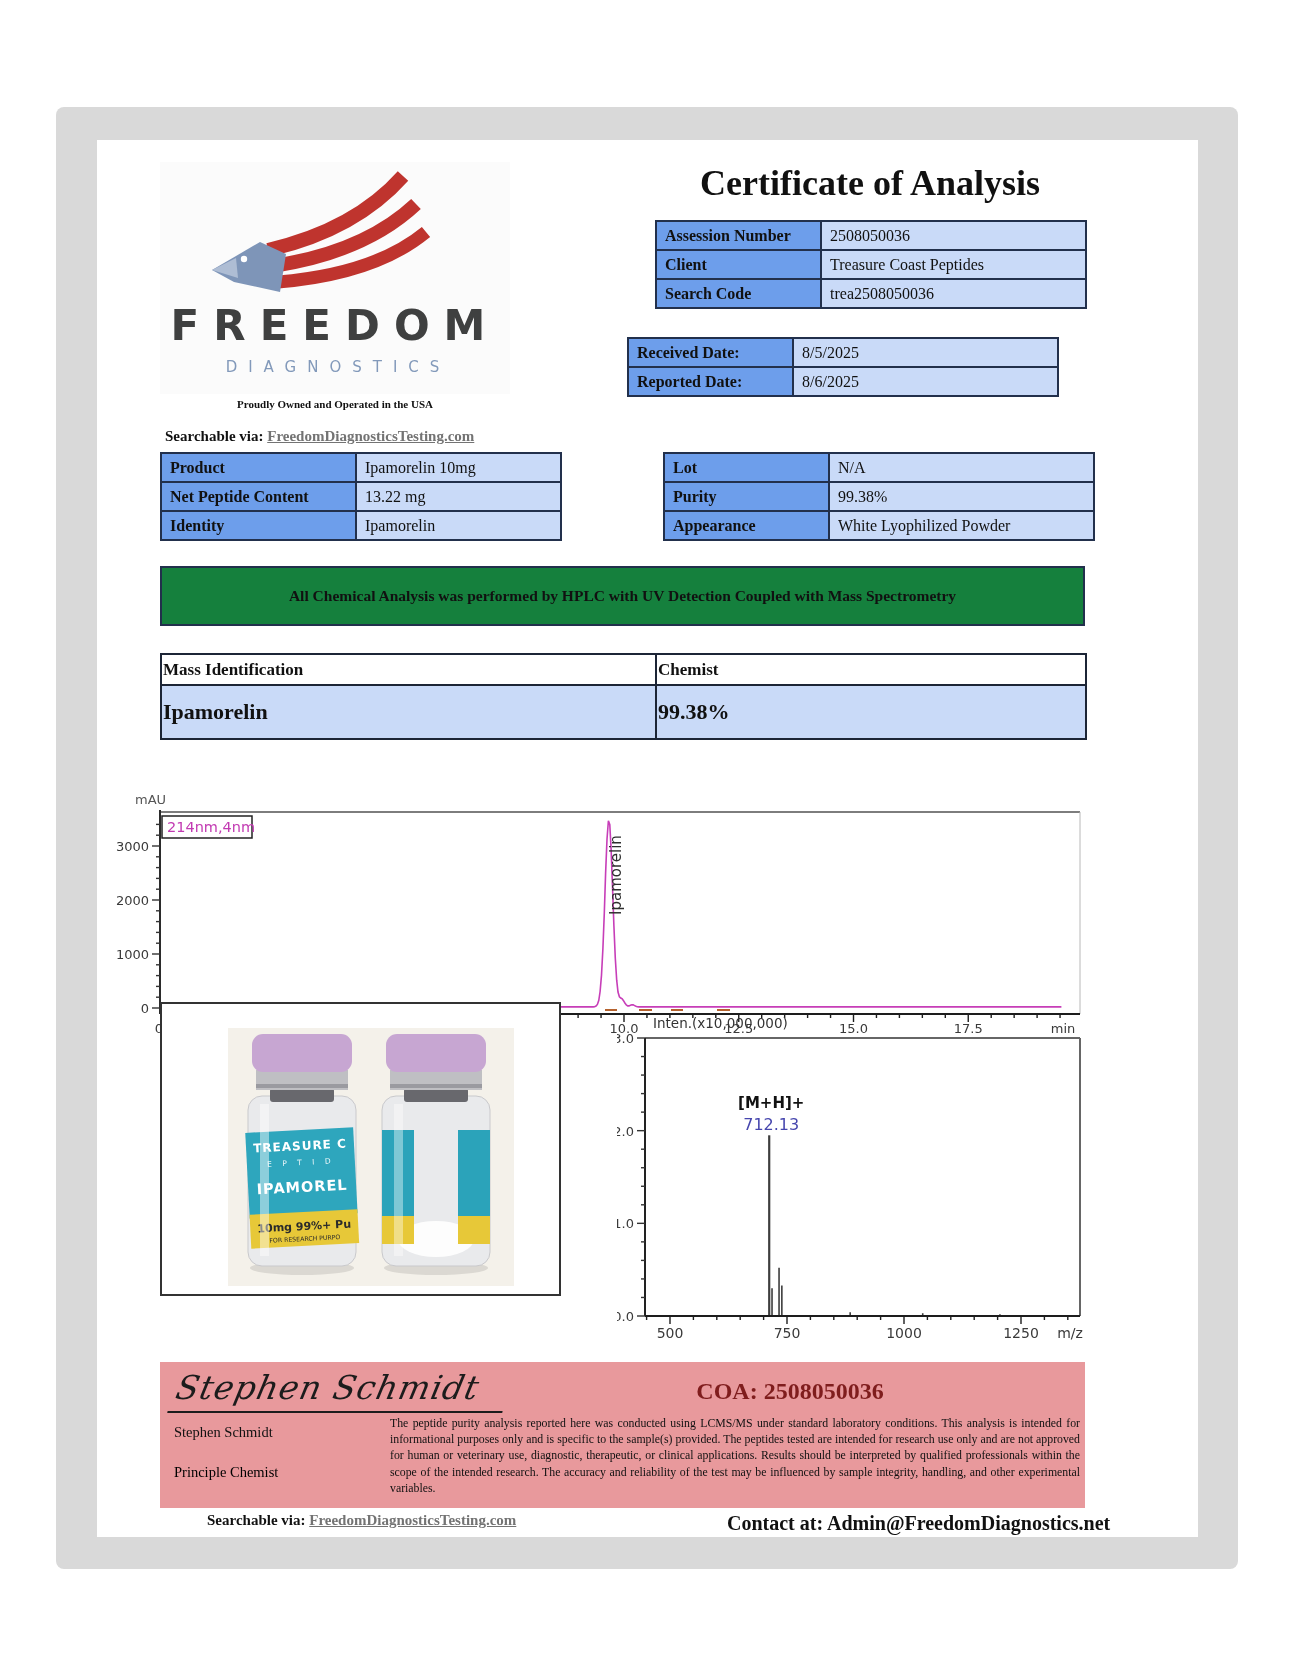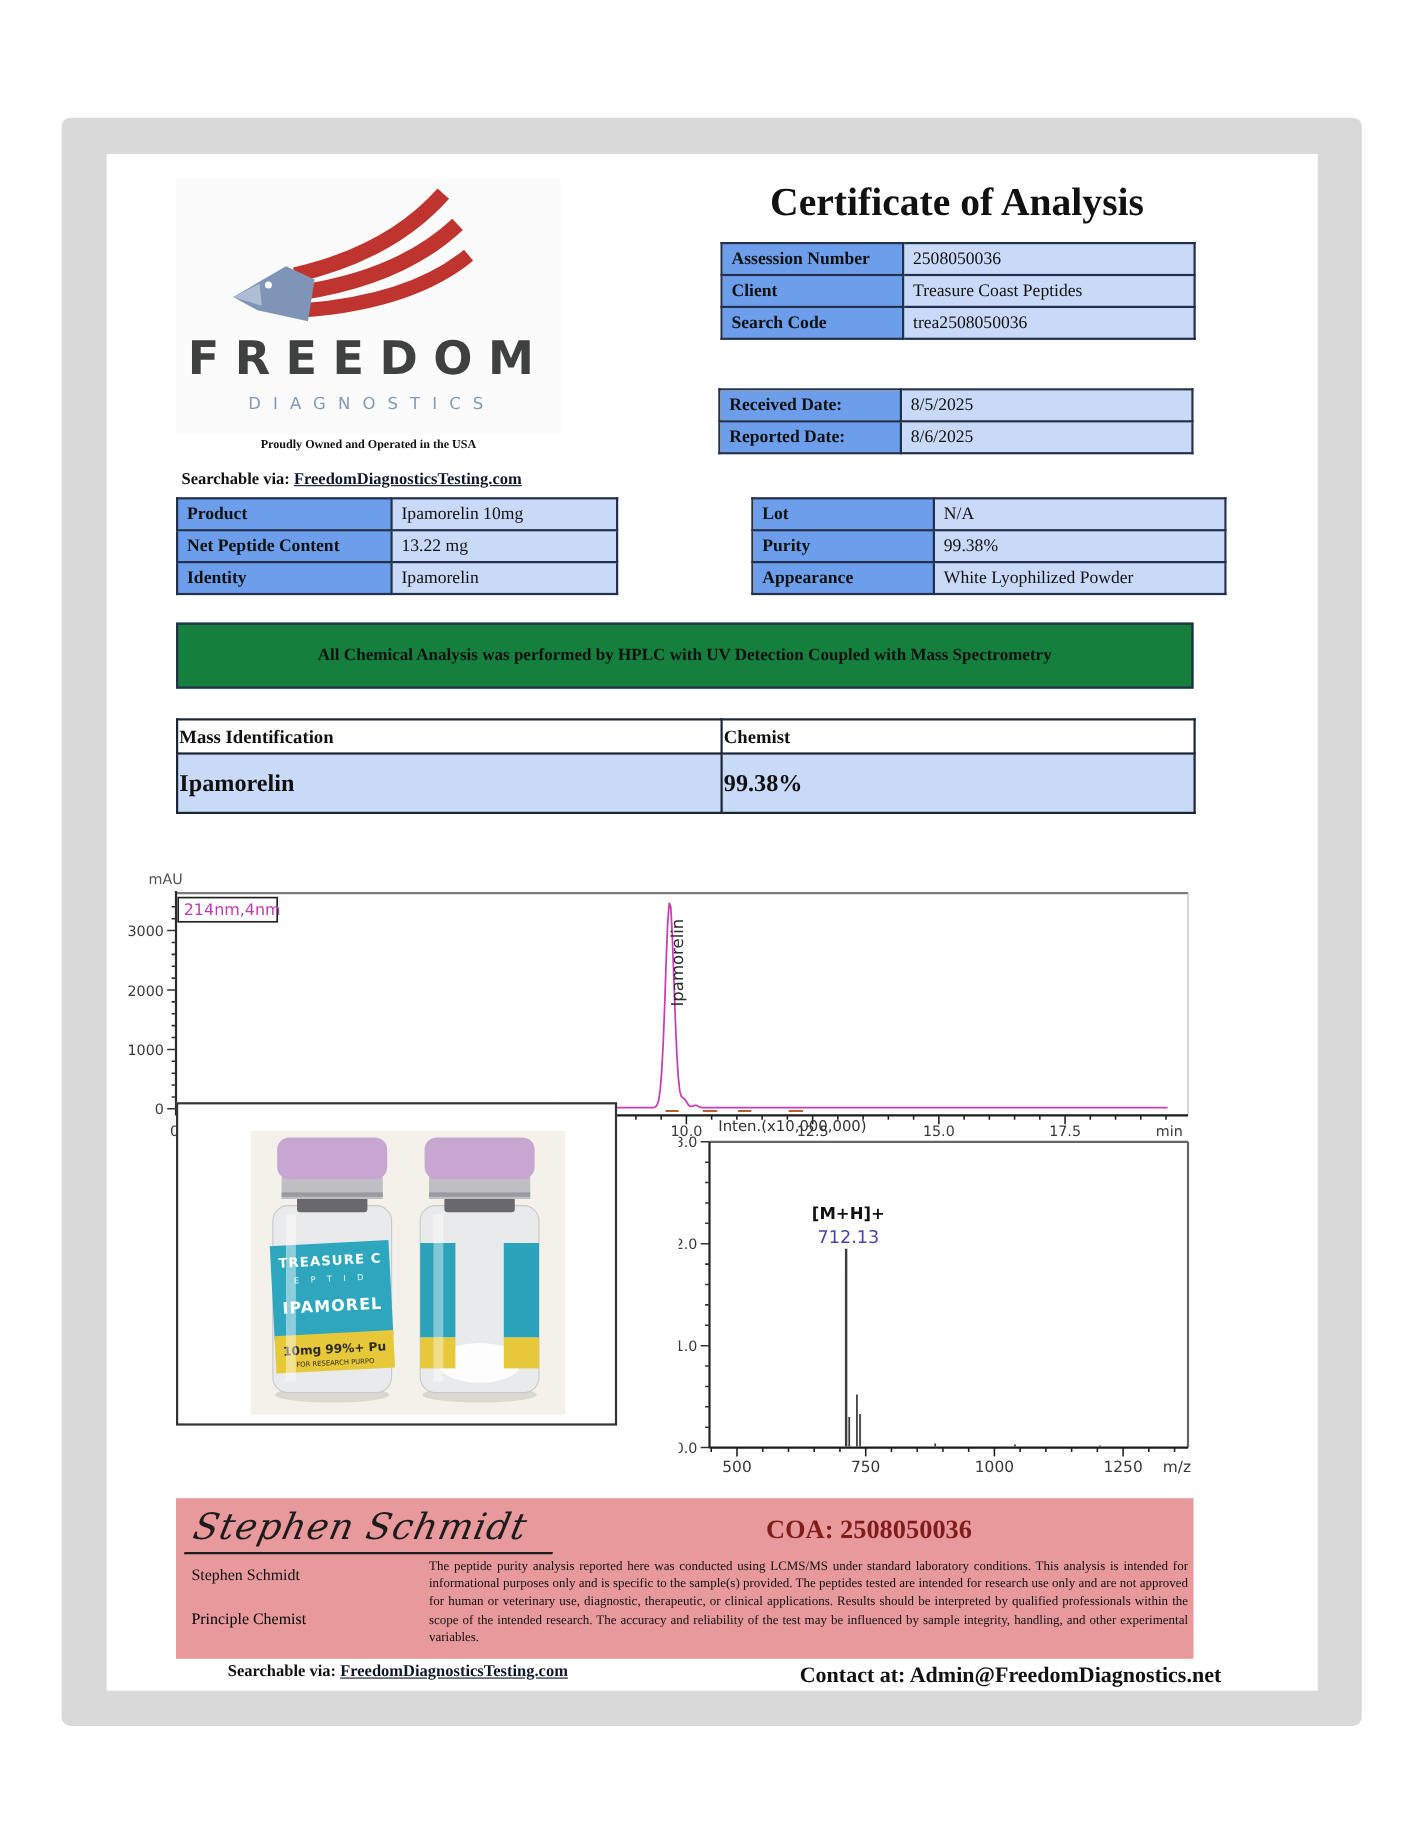--- a/index.html
+++ b/index.html
@@ -6,32 +6,32 @@
   .canvas{position:relative;width:1294px;height:1657px;background:#ffffff;overflow:hidden;
           font-family:"Liberation Serif",serif;color:#111;}
   .frame{position:absolute;left:56px;top:107px;width:1182px;height:1462px;background:#d9d9d9;border-radius:8px;}
   .page{position:absolute;left:97px;top:140px;width:1101px;height:1397px;background:#ffffff;}
   .abs{position:absolute;}
 
   
   .logo-area{left:63px;top:22px;width:350px;height:232px;background:#fbfbfb;}
   .proudly{left:63px;top:258px;width:350px;text-align:center;font-weight:bold;font-size:11px;}
   .search-top{left:68px;top:288px;font-weight:bold;font-size:15px;}
-  a.link{color:#0f172a;text-decoration:underline;}
+  a.link{color:#737373;text-decoration:underline;}
 
   
   .title{left:558px;top:22px;width:430px;text-align:center;font-size:36px;font-weight:bold;}
   table.t{border-collapse:collapse;position:absolute;table-layout:fixed;font-size:16px;}
   table.t td{border:2px solid #22304c;height:25px;padding:1px 8px;overflow:hidden;white-space:nowrap;}
   td.lbl{background:#6d9eeb;font-weight:bold;}
   td.val{background:#c9daf8;}
   .info-t{left:558px;top:80px;width:430px;}
-  .dates-t{left:556px;top:197px;width:430px;margin-top:16px;}
+  .dates-t{left:530px;top:197px;width:430px;}
   .prod-t{left:63px;top:312px;width:400px;}
-  .res-t{left:586px;top:312px;width:430px;}
+  .res-t{left:566px;top:312px;width:430px;}
 
   .banner{left:63px;top:426px;width:921px;height:56px;background:#15803d;border:2px solid #22304c;
           display:flex;align-items:center;justify-content:center;font-weight:bold;font-size:15.5px;text-align:center;}
 
   table.mt{border-collapse:collapse;position:absolute;left:63px;top:513px;width:925px;table-layout:fixed;}
   table.mt td{border:2px solid #1c2536;text-align:left;}
   .mt-h{background:#ffffff;font-weight:bold;font-size:17px;height:27px;}
   .mt-d{background:#c9daf8;font-weight:bold;font-size:22px;height:50px;}
 
   

